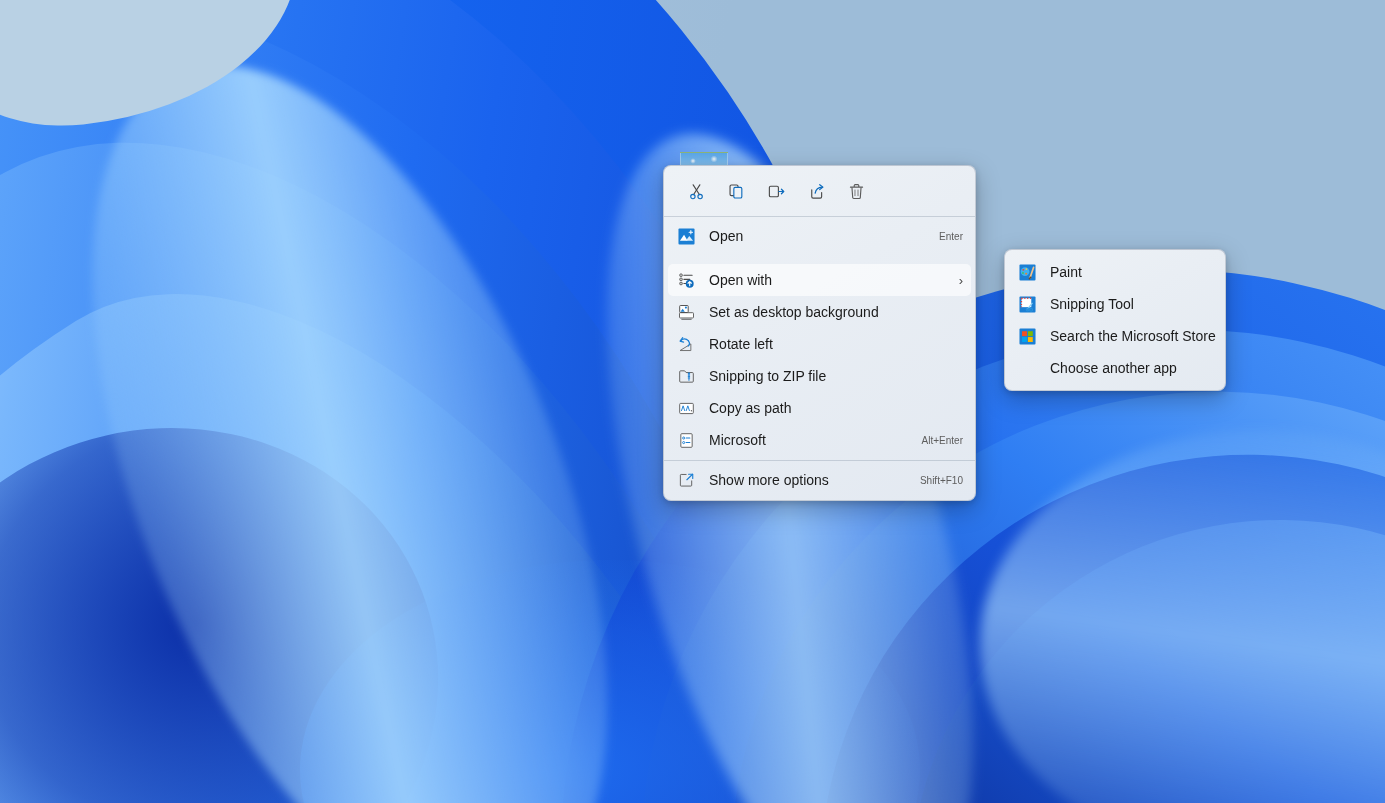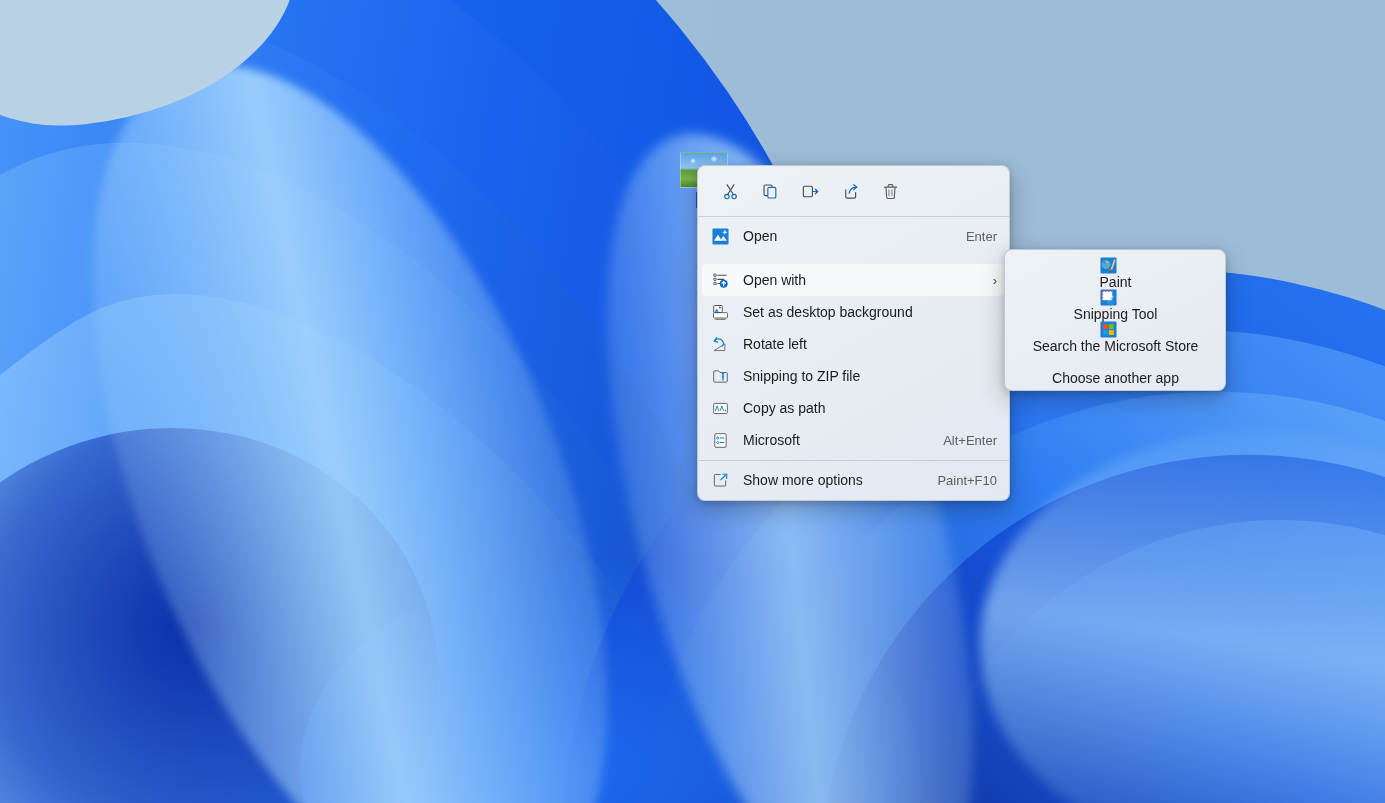--- a/index.html
+++ b/index.html
@@ -169,21 +169,21 @@
     display: inline-block;
     padding: 1px 3px;
     line-height: 14px;
     text-shadow: 0 1px 2px rgba(0,0,0,0.5);
     white-space: nowrap;
   }
 
   
   #ctx-menu {
     position: absolute;
-    left: 697px; top: 165px;
+    left: 663px; top: 165px;
     width: 313px;
     background: linear-gradient(150deg, #eef2f6 0%, #e9eef4 40%, #e3e9f1 100%);
     border: 1px solid rgba(125,140,160,0.38);
     border-radius: 8px;
     box-shadow: 0 8px 24px rgba(0,0,0,0.26), 0 2px 6px rgba(0,0,0,0.16);
     padding: 0;
     z-index: 20;
     font-size: 14px;
     color: #1b1b1b;
     overflow: hidden;
@@ -222,21 +222,21 @@
   }
   .ctx-item .ic {
     width: 18px; height: 18px;
     margin-right: 14px;
     flex: 0 0 18px;
     display: flex; align-items: center; justify-content: center;
   }
   .ctx-item .lbl { flex: 1 1 auto; white-space: nowrap; }
   .ctx-item .accel {
     color: #5d5d5d;
-    font-size: 13px;
+    font-size: 10px;
     margin-left: 12px;
     text-align: right;
   }
   .ctx-item .chev {
     margin-left: 10px;
     color: #4a4a4a;
     font-size: 13px;
     line-height: 1;
   }
   .ctx-item.is-open { background: rgba(255,255,255,0.62); margin-top: 12px; }
@@ -255,21 +255,20 @@
     font-size: 14px;
     color: #1b1b1b;
   }
   .sub-item {
     display: flex;
     align-items: center;
     height: 32px;
     padding: 0 8px 0 9px;
     border-radius: 5px;
     cursor: default;
-    flex-direction: column;
   }
   .sub-item .ic {
     width: 18px; height: 18px;
     margin-right: 14px;
     flex: 0 0 18px;
     display: flex; align-items: center; justify-content: center;
   }
   .sub-item .ic.empty { background: none; }
   .sub-item .lbl { white-space: nowrap; }
 </style>
@@ -447,21 +446,21 @@
   <div class="ctx-list">
     <div class="ctx-item">
       <span class="ic">
         <svg width="17" height="17" viewBox="0 0 18 18">
           <path d="M8.6 2.6 H3.4 a0.9 0.9 0 0 0-0.9 0.9 V14 a0.9 0.9 0 0 0 0.9 0.9 H13.6 a0.9 0.9 0 0 0 0.9-0.9 V9.4" fill="none" stroke="#5c5c5c" stroke-width="1" stroke-linecap="round"></path>
           <path d="M9.4 8.2 L15.4 2.4" stroke="#1b7fd4" stroke-width="1.2" stroke-linecap="round"></path>
           <path d="M11.2 2.4 H15.6 V6.8" stroke="#1b7fd4" stroke-width="1.2" fill="none" stroke-linecap="round" stroke-linejoin="round"></path>
         </svg>
       </span>
       <span class="lbl">Show more options</span>
-      <span class="accel">Paint+F10</span>
+      <span class="accel">Shift+F10</span>
     </div>
   </div>
 </div>
 
 <div id="ctx-submenu">
 
   <div class="sub-item">
     <span class="ic">
       <svg width="17" height="17" viewBox="0 0 18 18">
         <rect x="0.5" y="0.5" width="17" height="17" rx="1" fill="#1b7fd4"></rect>

